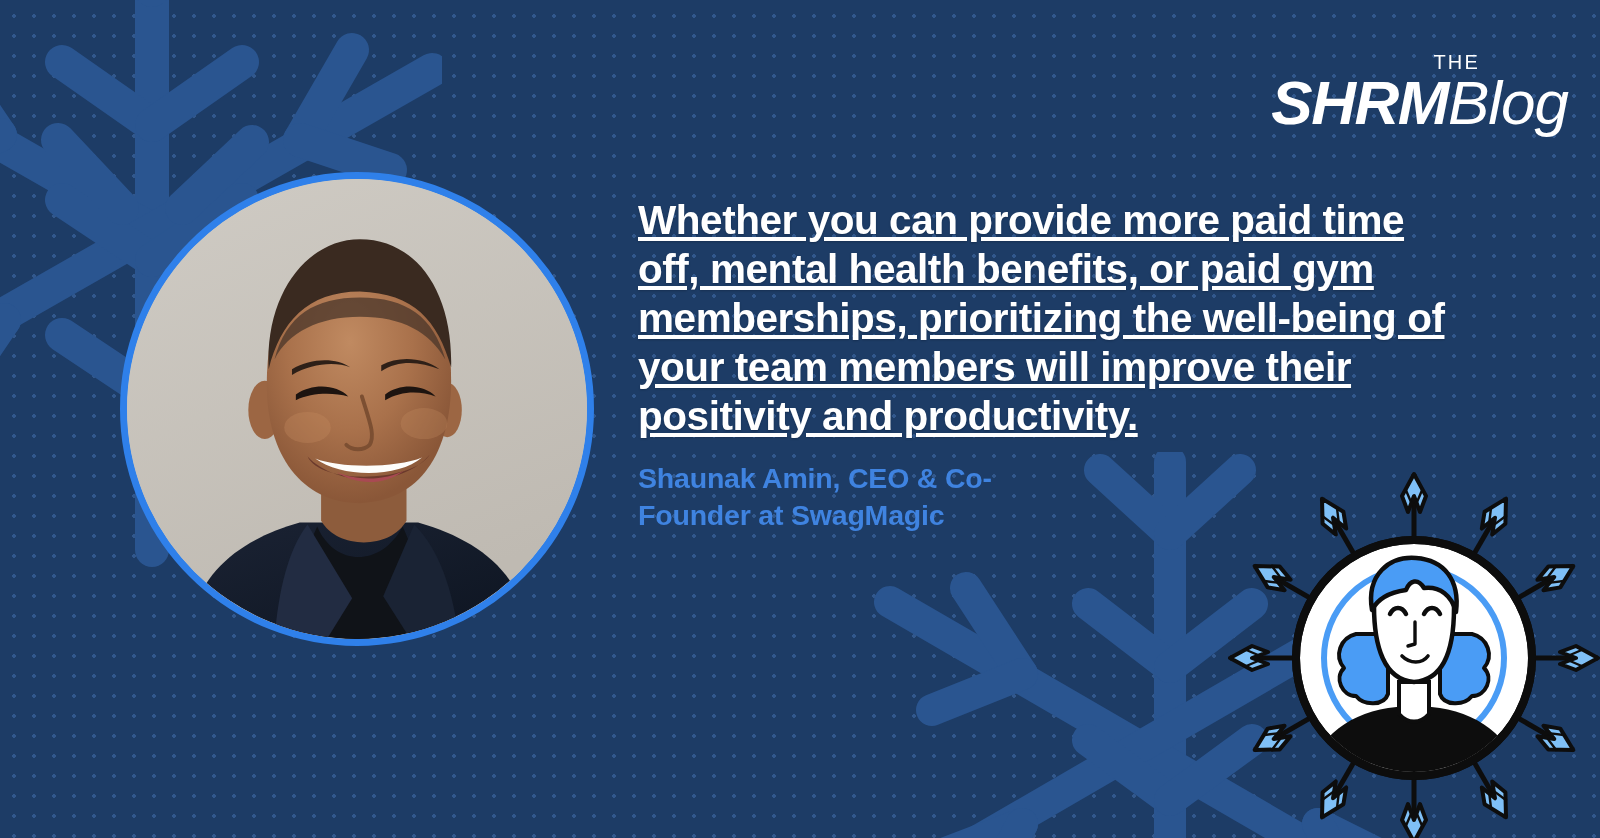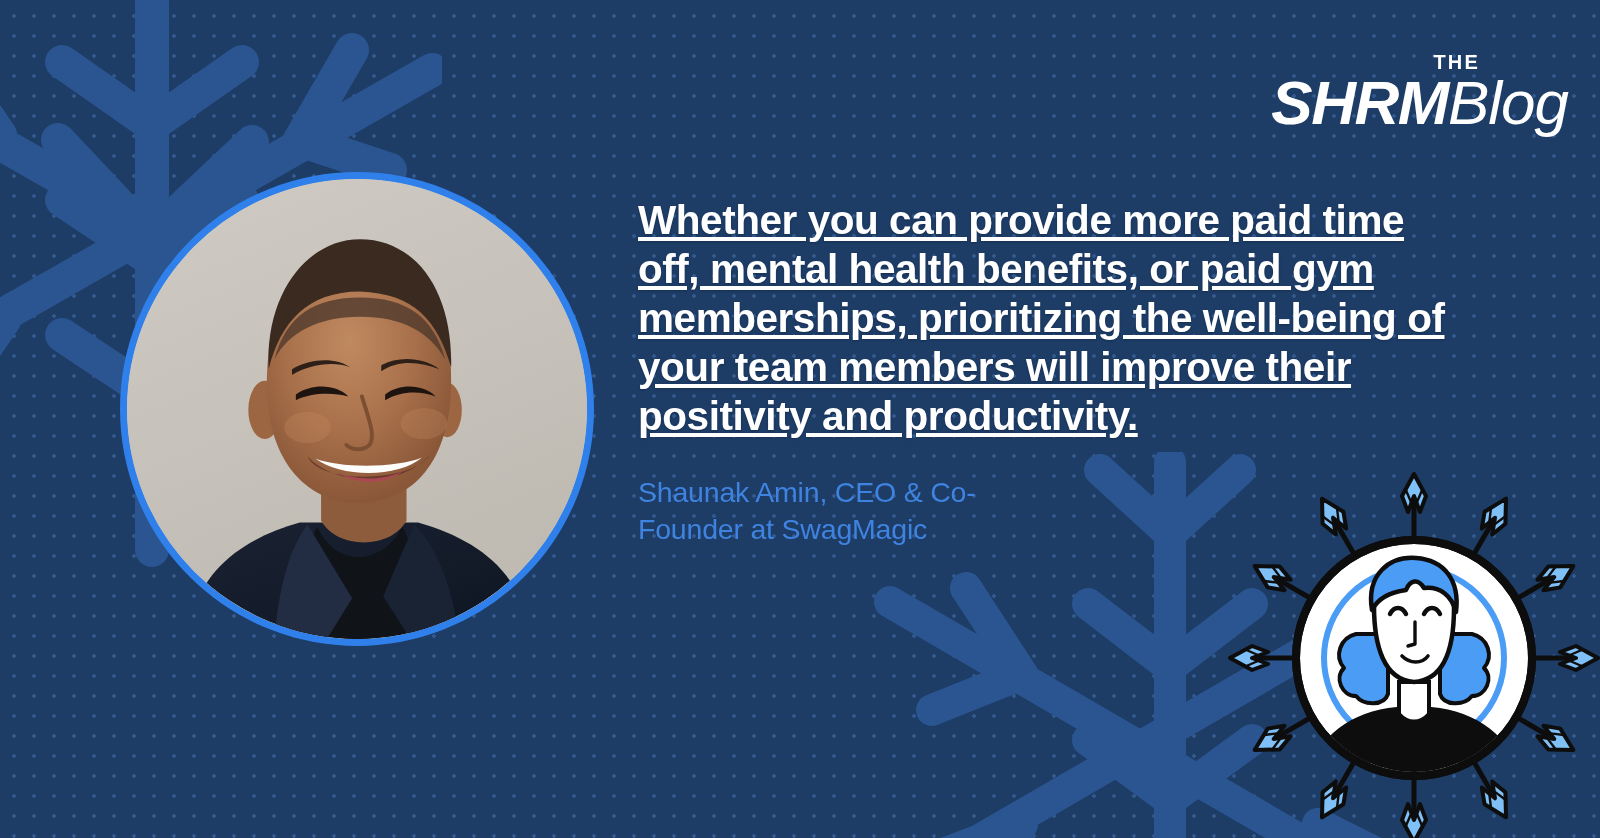--- a/index.html
+++ b/index.html
@@ -69,21 +69,21 @@
   
   .logo {
     position: absolute;
     right: 32px;
     top: 52px;
     text-align: right;
     user-select: none;
   }
   .logo-the {
     font-size: 20px;
-    font-weight: 700;
+    font-weight: 400;
     letter-spacing: 2.2px;
     color: #ffffff;
     line-height: 1;
     margin: 0 88px 2px 0;
   }
   .logo-main {
     line-height: 0.95;
     white-space: nowrap;
     font-style: italic;
   }
@@ -112,23 +112,23 @@
     font-size: 40.5px;
     font-weight: 700;
     line-height: 49px;
     color: #ffffff;
     letter-spacing: -0.45px;
     margin: 0;
     text-shadow: 0 1px 2px rgba(8,22,42,0.35);
     text-decoration: underline;
   }
   .attribution {
-    margin-top: 33px;
+    margin-top: 19px;
     font-size: 28.5px;
-    font-weight: 400;
+    font-weight: 700;
     line-height: 37px;
     color: #3f83e0;
     letter-spacing: -0.2px;
     max-width: 420px;
   }
 
   
   .illustration {
     position: absolute;
     left: 1228px;

